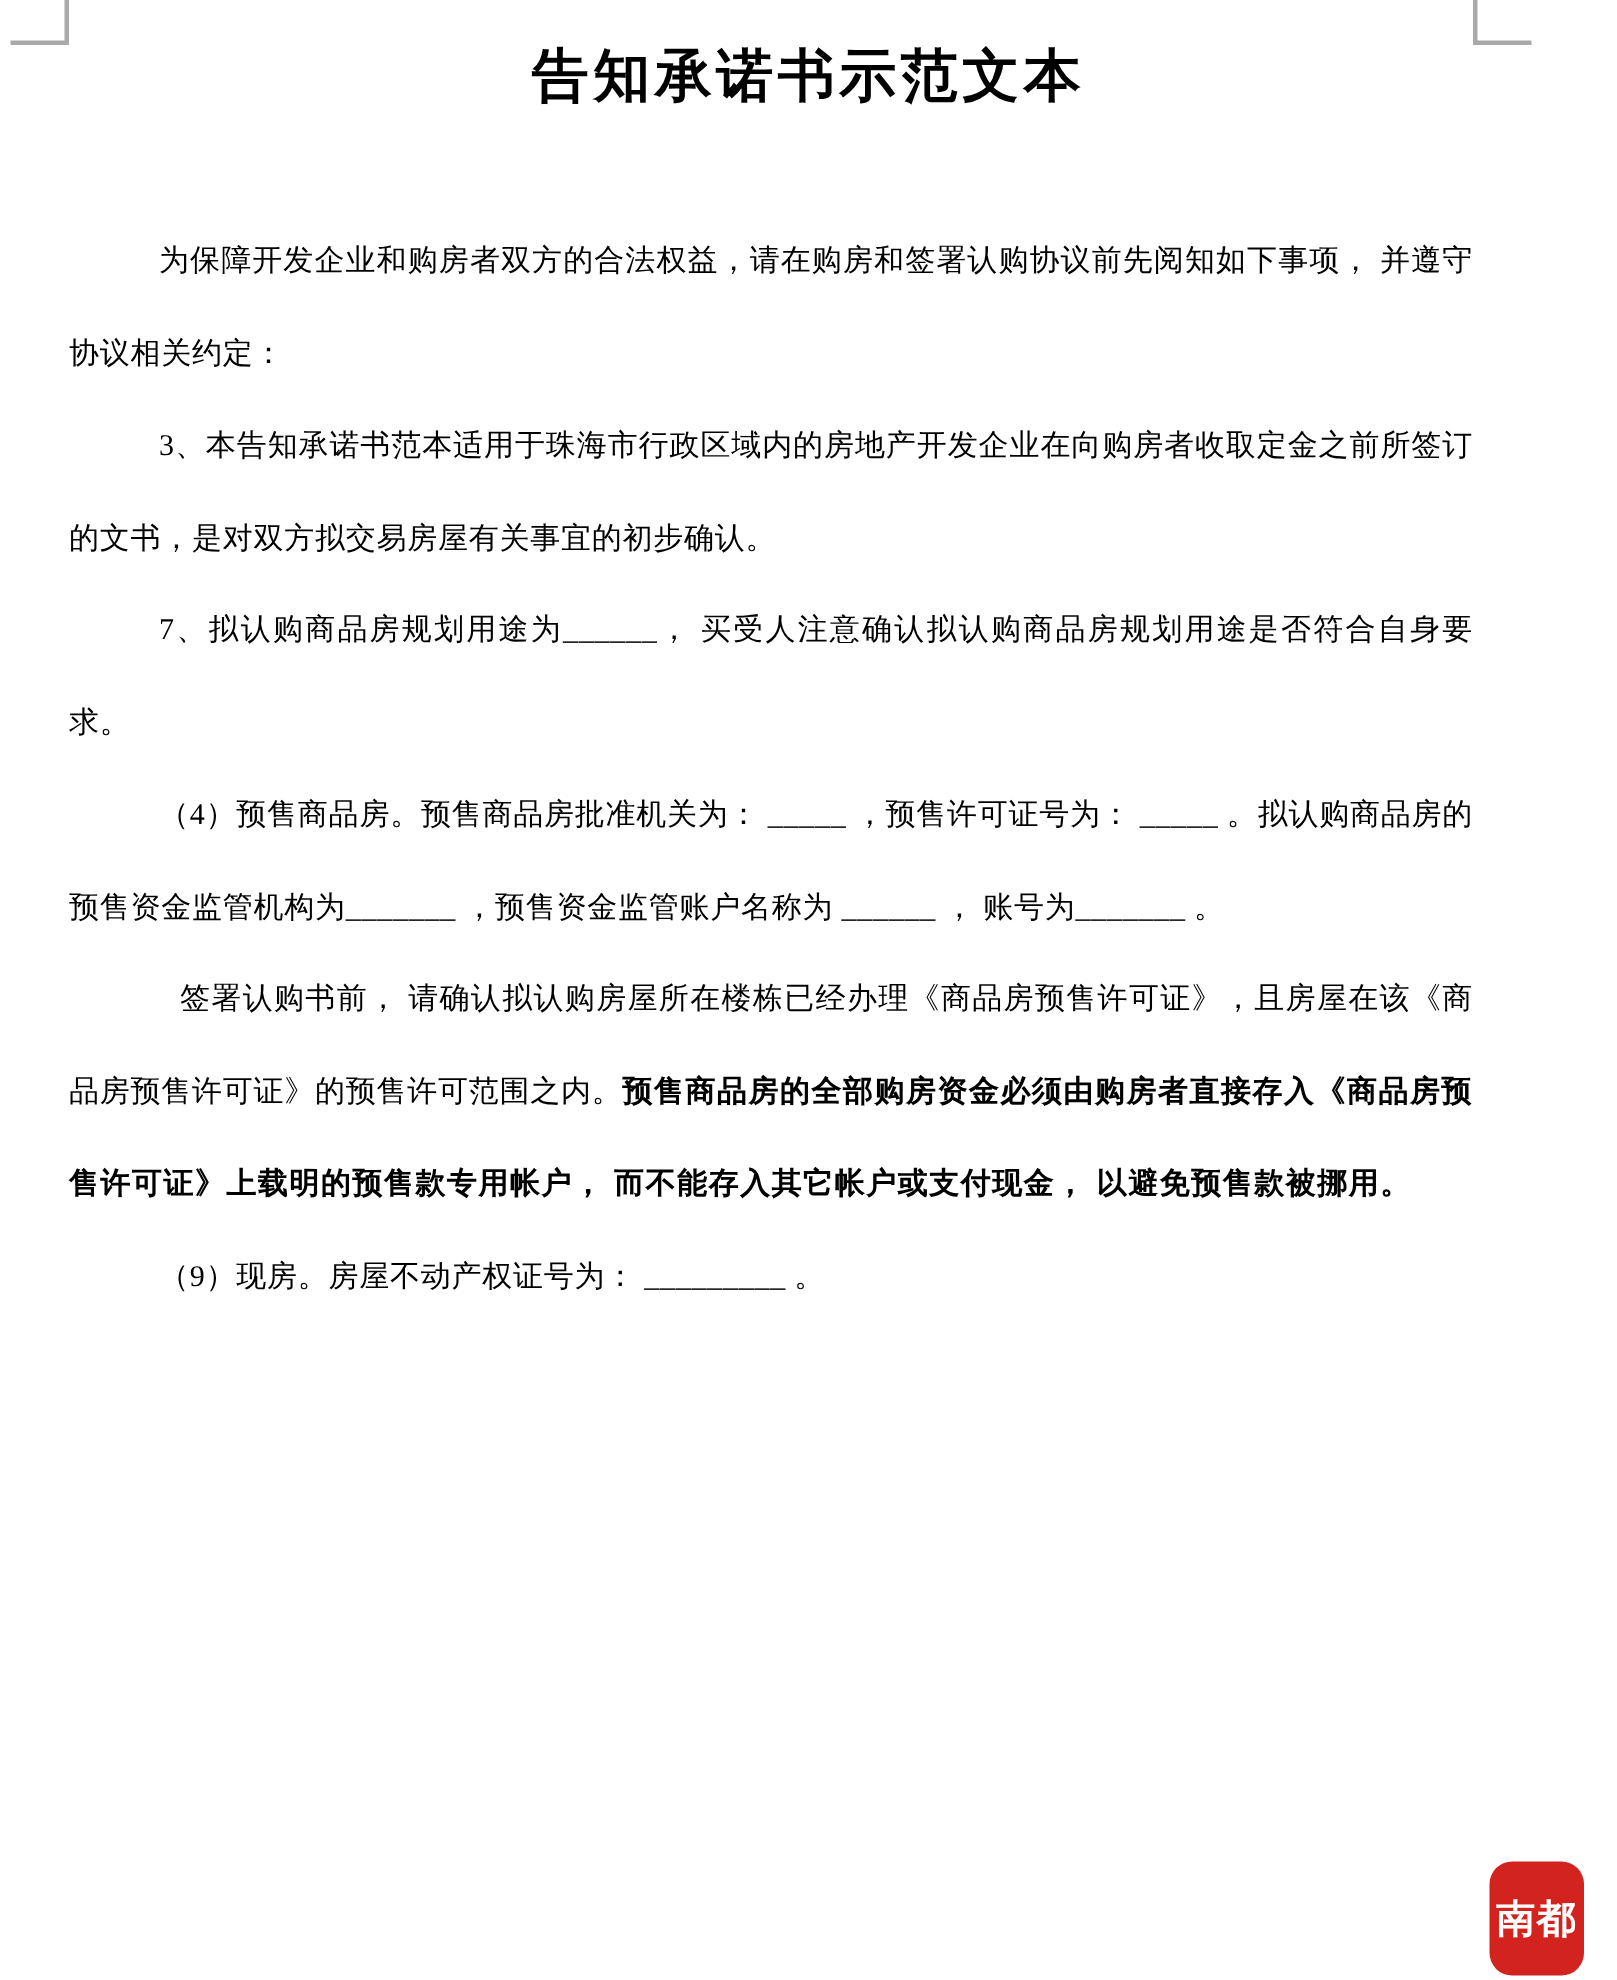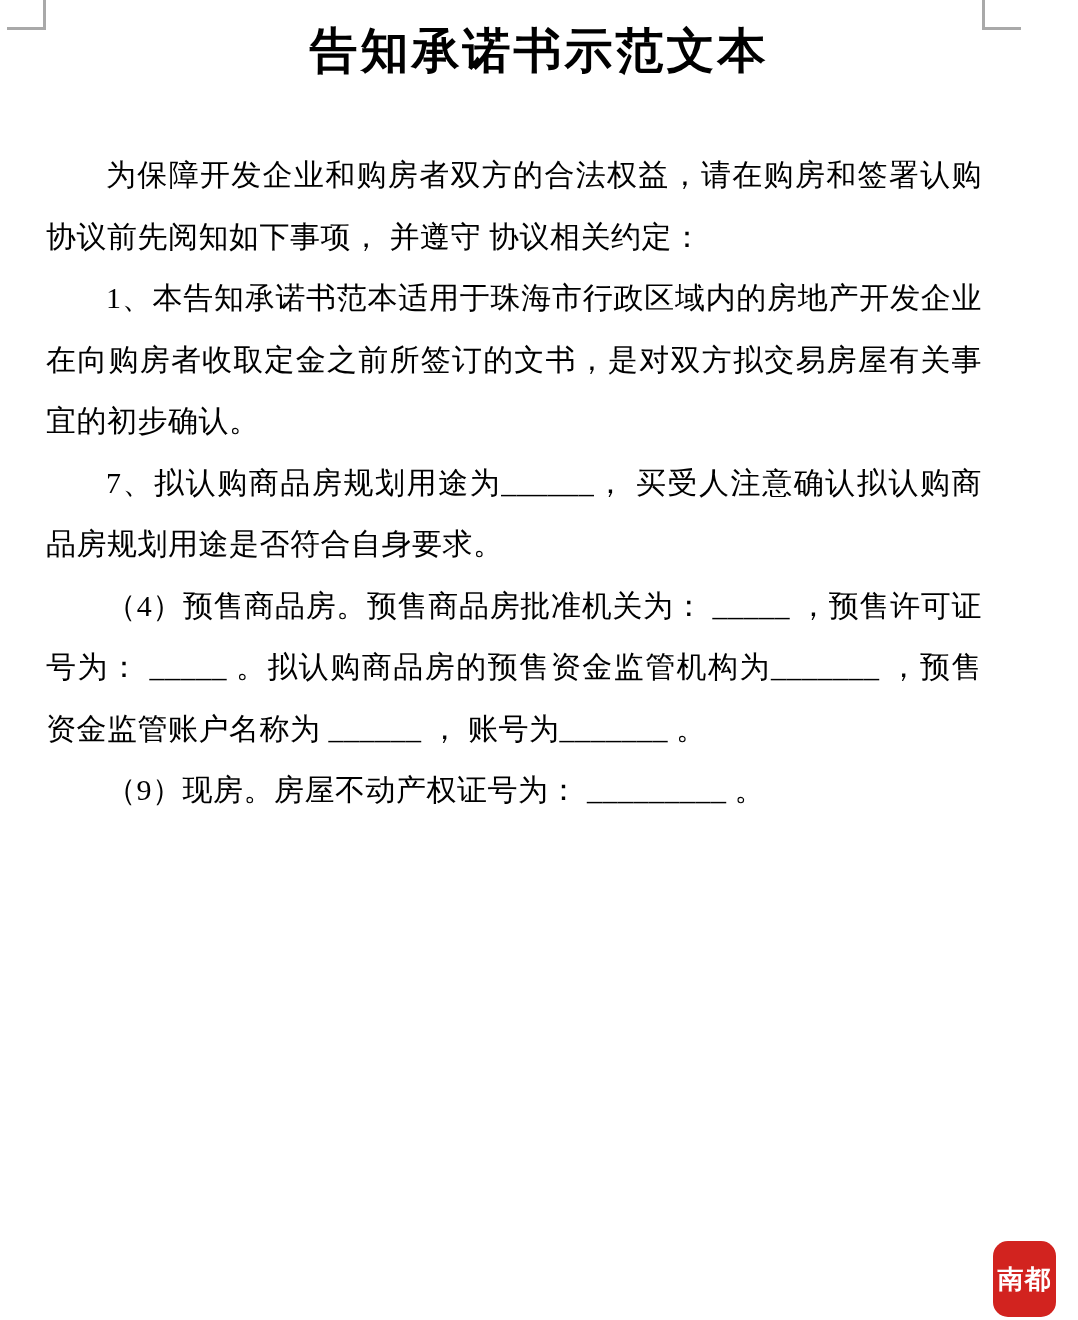--- a/index.html
+++ b/index.html
@@ -23,34 +23,34 @@
   }
   .mark-tl-v { left: 43px; top: 0;    width: 3px;  height: 29px; }
   .mark-tl-h { left: 7px;  top: 27px; width: 39px; height: 3px;  }
   .mark-tr-v { left: 982px; top: 0;    width: 3px;  height: 29px; }
   .mark-tr-h { left: 982px; top: 27px; width: 39px; height: 3px;  }
 
   
   .doc-title {
     margin: 0;
     padding-top: 22px;
-    font-size: 48px;
+    font-size: 38px;
     line-height: 58px;
     font-weight: bold;
     text-align: center;
     letter-spacing: 3px;
     font-family: "Liberation Serif", "DejaVu Serif", serif;
   }
 
   
   .doc-body {
     margin-top: 64px;
     padding-left: 46px;
     padding-right: 96px;
-    font-size: 30px;
+    font-size: 20px;
     line-height: 61.5px;
     text-align: justify;
     letter-spacing: 0.5px;
   }
   .doc-body p {
     margin: 0;
     text-indent: 60px;
   }
   .doc-body p.deep-indent {
     text-indent: 74px;
@@ -89,23 +89,24 @@
 
   <div class="mark mark-tl-v"></div>
   <div class="mark mark-tl-h"></div>
   <div class="mark mark-tr-v"></div>
   <div class="mark mark-tr-h"></div>
 
   <h1 class="doc-title">告知承诺书示范文本</h1>
 
   <div class="doc-body">
     <p>为保障开发企业和购房者双方的合法权益，请在购房和签署认购协议前先阅知如下事项， 并遵守 协议相关约定：</p>
-    <p>1、本告知承诺书范本适用于珠海市行政区域内的房地产开发企业在向购房者收取定金之前所签订的文书，是对双方拟交易房屋有关事宜的初步确认。</p>
+    <p>3、本告知承诺书范本适用于珠海市行政区域内的房地产开发企业在向购房者收取定金之前所签订的文书，是对双方拟交易房屋有关事宜的初步确认。</p>
     <p>7、拟认购商品房规划用途为______， 买受人注意确认拟认购商品房规划用途是否符合自身要求。</p>
     <p>（4）预售商品房。预售商品房批准机关为： _____ ，预售许可证号为： _____ 。拟认购商品房的预售资金监管机构为_______ ，预售资金监管账户名称为 ______ ， 账号为_______ 。</p>
+    <p class="deep-indent"><span>签署认购书前， 请确认拟认购房屋所在楼栋已经办理《商品房预售许可证》，且房屋在该《商品房预售许可证》的预售许可范围之内。</span><span class="bold-seg">预售商品房的全部购房资金必须由购房者直接存入《商品房预售许可证》上载明的预售款专用帐户， 而不能存入其它帐户或支付现金， 以避免预售款被挪用。</span></p>
     <p>（9）现房。房屋不动产权证号为： _________ 。</p>
   </div>
 
   <div class="brand-logo" style="background-color: rgb(210, 35, 31);">
     <span>南都</span>
   </div>
 
 </div>
 
 </body></html>

